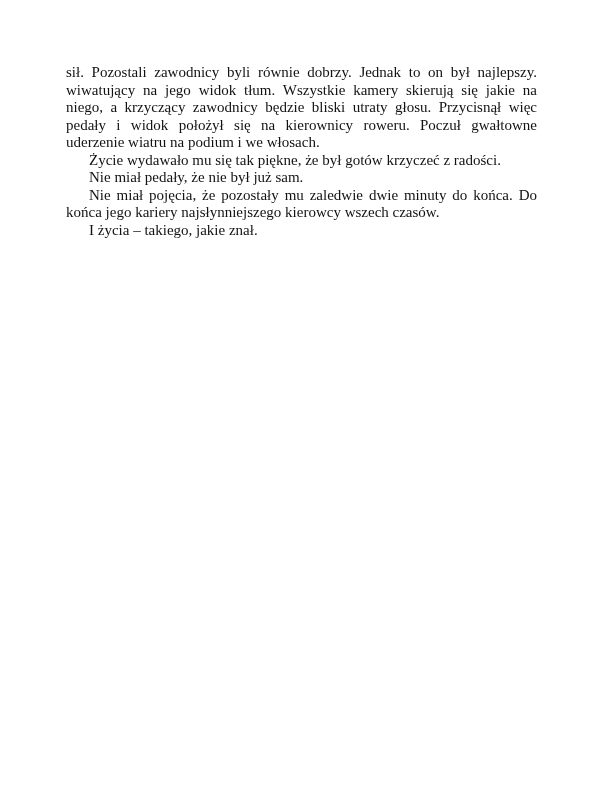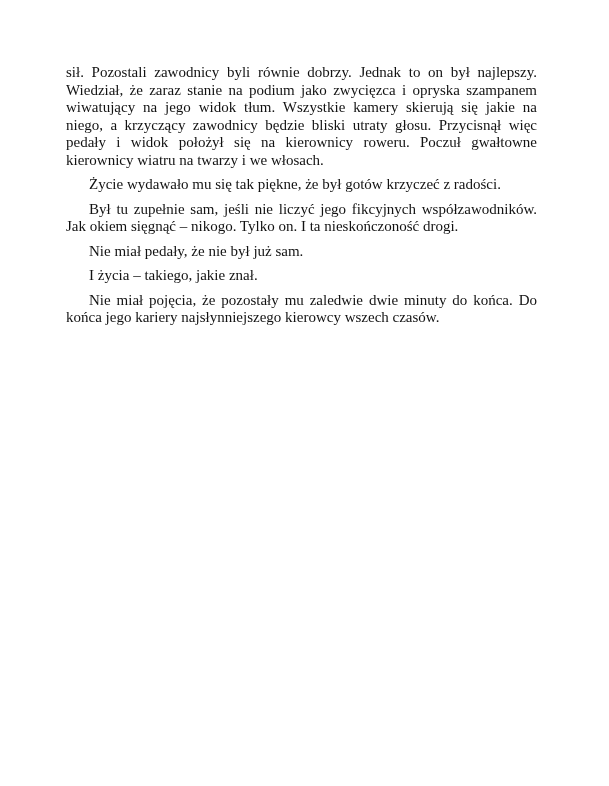--- a/index.html
+++ b/index.html
@@ -25,46 +25,41 @@
     font-size: 15px;
     line-height: 17.5px;
     color: #121212;
   }
   .para { margin: 0; padding: 0; }
   .line { text-align: left; }
   .line.just {
     text-align: justify;
     text-align-last: justify;
   }
-  .line.indent { text-indent: 23px; margin-top: 7px; }
+  .line.indent { text-indent: 23px; }
 </style>
 </head>
 <body>
 
 <div class="page">
   <div class="text-block">
       <div class="para">
         <div class="line just">sił. Pozostali zawodnicy byli równie dobrzy. Jednak to on był najlepszy.</div>
-        <div class="line just">Wiedział, że zaraz stanie na podium jako zwycięzca i opryska szampanem</div>
         <div class="line just">wiwatujący na jego widok tłum. Wszystkie kamery skierują się jakie na</div>
         <div class="line just">niego, a krzyczący zawodnicy będzie bliski utraty głosu. Przycisnął więc</div>
         <div class="line just">pedały i widok położył się na kierownicy roweru. Poczuł gwałtowne</div>
-        <div class="line last">kierownicy wiatru na twarzy i we włosach.</div>
+        <div class="line last">uderzenie wiatru na podium i we włosach.</div>
       </div>
       <div class="para">
         <div class="line last indent">Życie wydawało mu się tak piękne, że był gotów krzyczeć z radości.</div>
       </div>
       <div class="para">
-        <div class="line just indent">Był tu zupełnie sam, jeśli nie liczyć jego fikcyjnych współzawodników.</div>
-        <div class="line last">Jak okiem sięgnąć – nikogo. Tylko on. I ta nieskończoność drogi.</div>
-      </div>
-      <div class="para">
         <div class="line last indent">Nie miał pedały, że nie był już sam.</div>
-      </div>
-      <div class="para">
-        <div class="line last indent">I życia – takiego, jakie znał.</div>
       </div>
       <div class="para">
         <div class="line just indent">Nie miał pojęcia, że pozostały mu zaledwie dwie minuty do końca. Do</div>
         <div class="line last">końca jego kariery najsłynniejszego kierowcy wszech czasów.</div>
       </div>
+      <div class="para">
+        <div class="line last indent">I życia – takiego, jakie znał.</div>
+      </div>
     </div>
 </div>
 
 </body></html>

